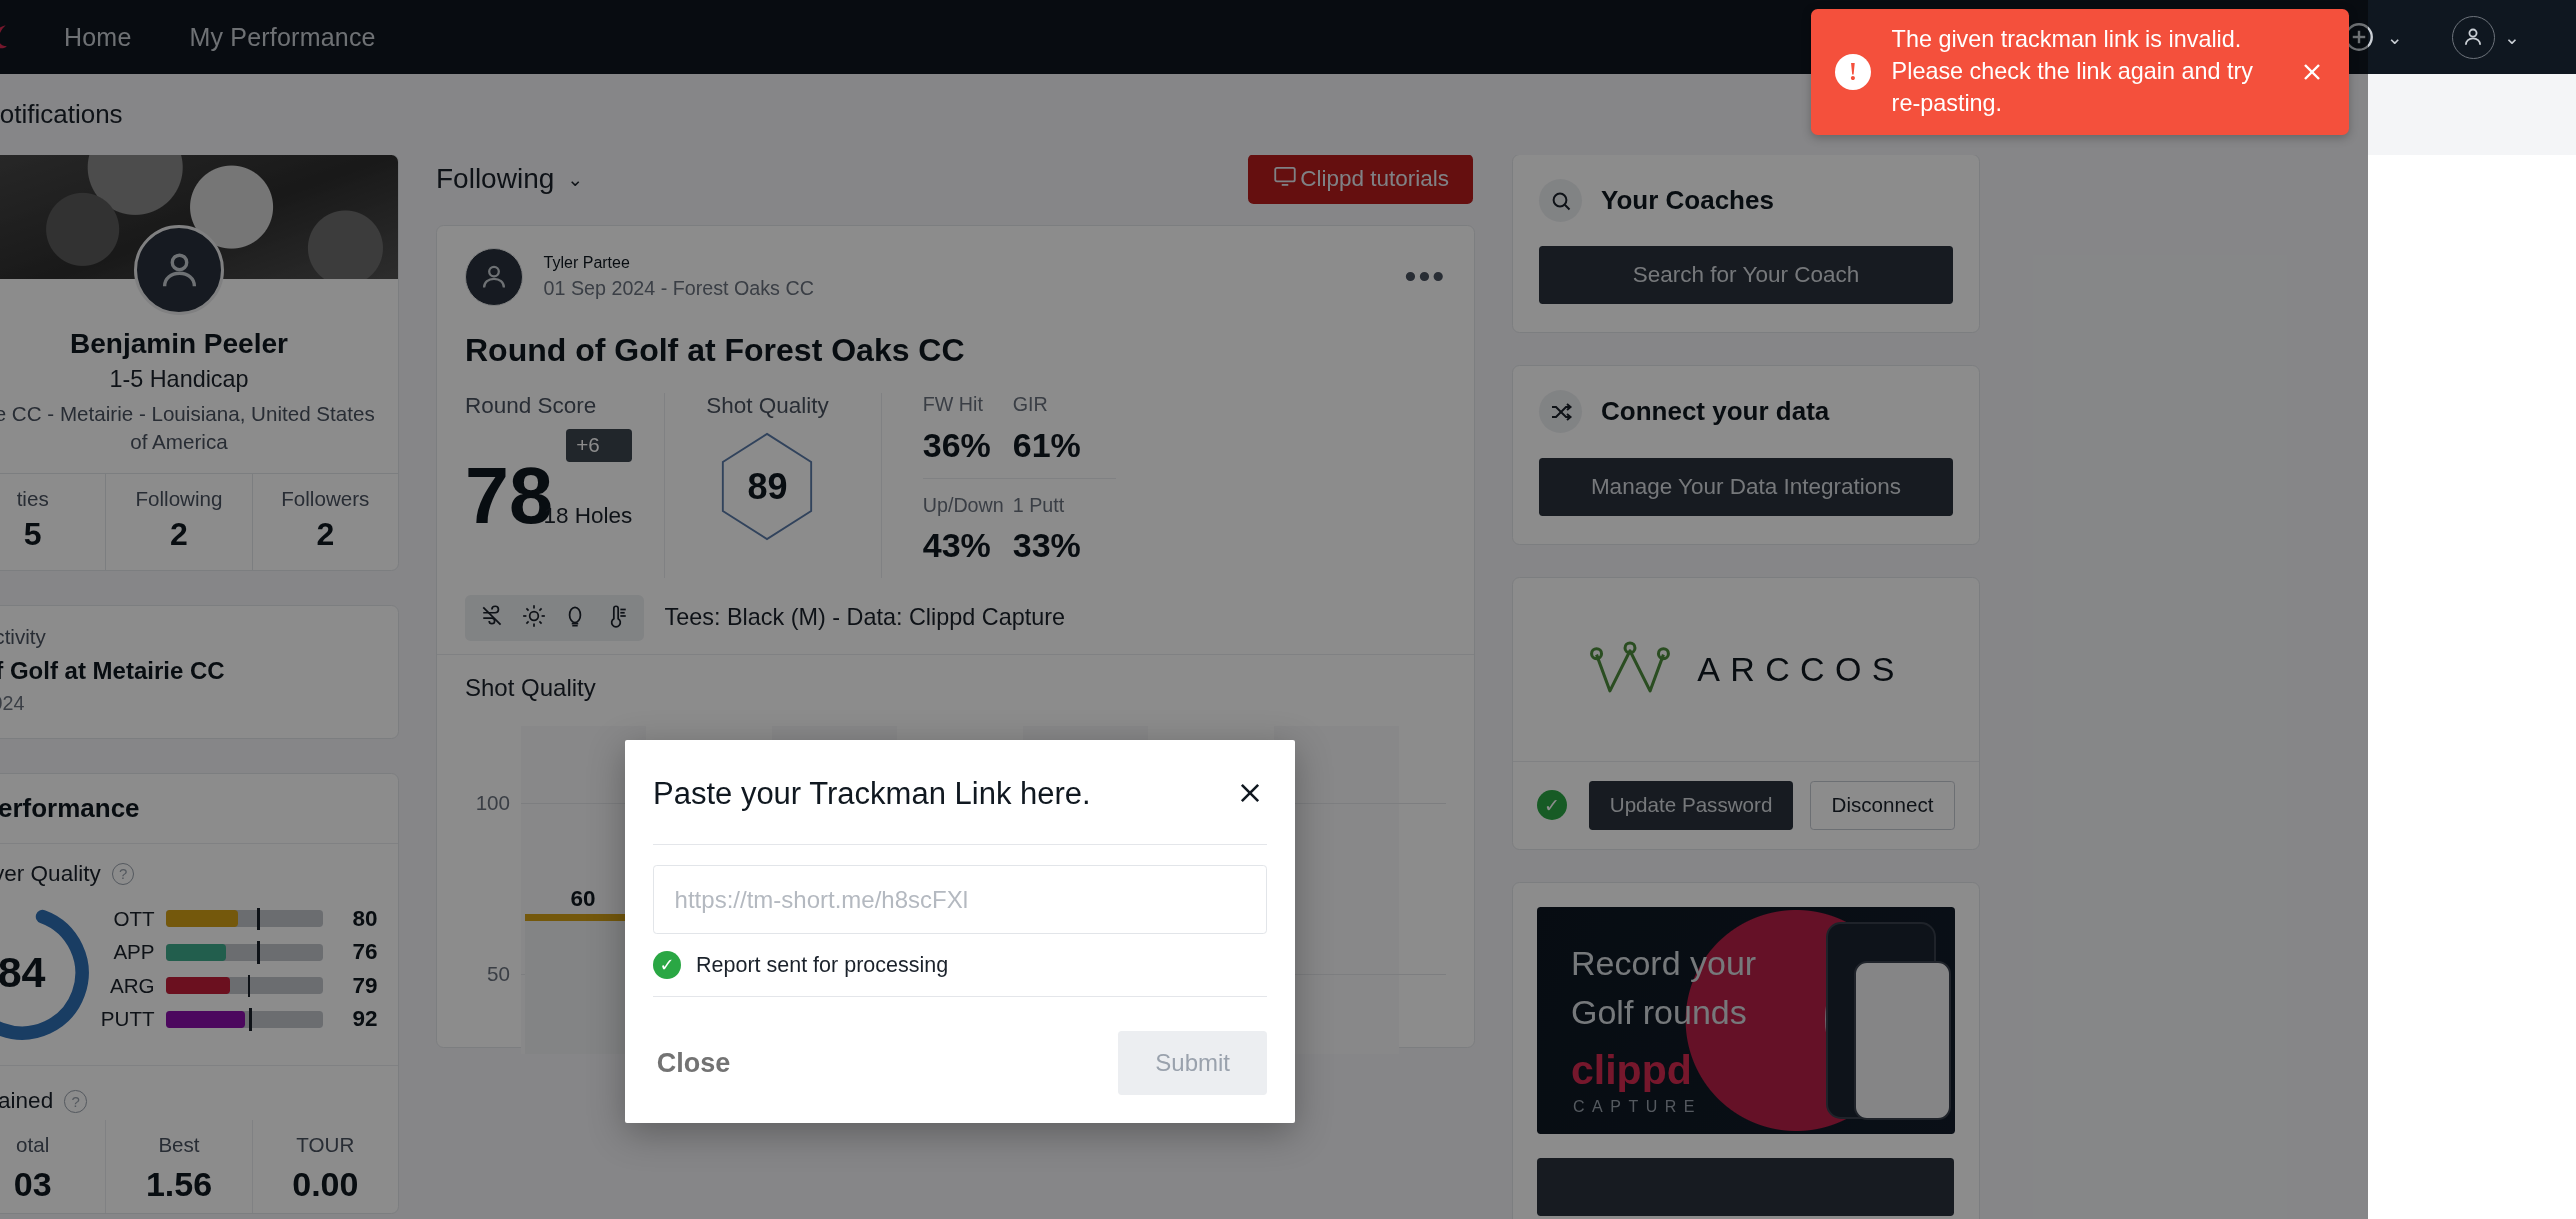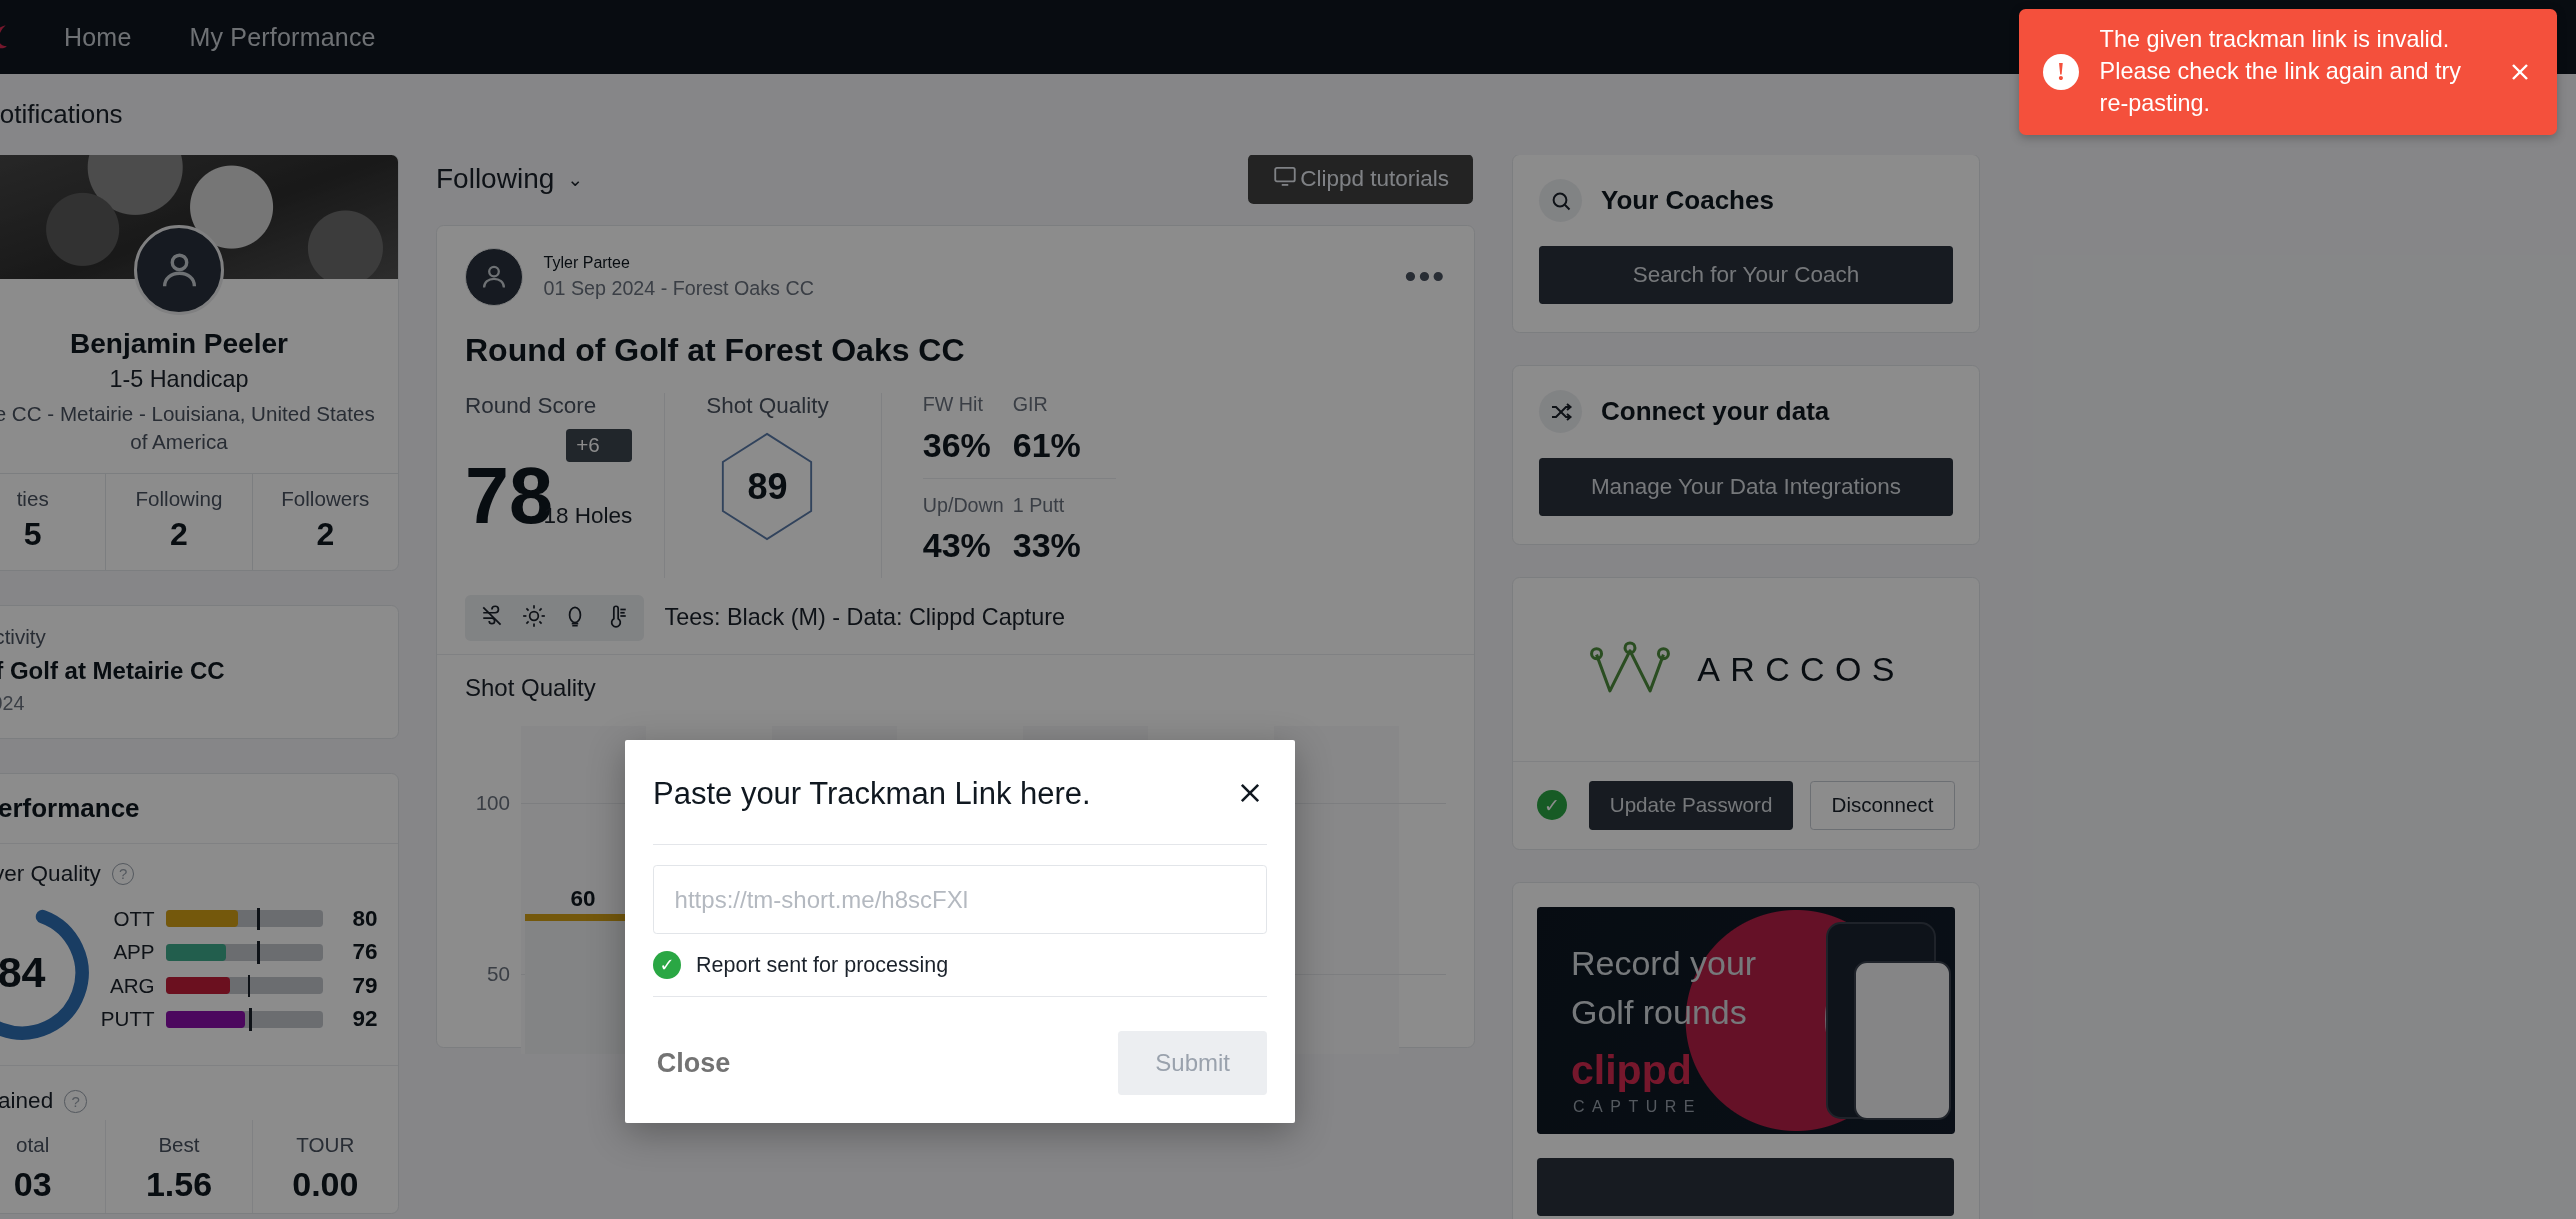--- a/index.html
+++ b/index.html
@@ -4,21 +4,21 @@
 <style>
   * { box-sizing: border-box; margin: 0; padding: 0; }
   html, body {
     width: 2576px; height: 1220px;
     overflow: hidden;
     font-family: "Liberation Sans", sans-serif;
     background: #ffffff;
   }
 
   
-  .page { position: relative; width: 2576px; height: 1220px; background: #f4f5f7; }
+  .page { position: relative; width: 2368px; height: 1220px; background: #f4f5f7; }
 
   
   .dim-overlay {
     position: absolute; inset: 0;
     background: rgba(0,0,0,0.45);
     z-index: 50;
   }
 
   
   .navbar {
@@ -151,21 +151,21 @@
 
   
   .col-center { width: 1039px; flex: 0 0 auto; }
   .center-top {
     display: flex; align-items: center; margin-bottom: 20.6px; padding-right: 1.9px;
   }
   .following-sel { display: flex; align-items: center; gap: 13px; cursor: pointer; }
   .following-label { font-size: 28px; color: #1b222b; }
   .following-chev { font-size: 19px; color: #1b222b; }
   .tutorials-btn {
-    margin-left: auto; background: #404040; color: #e8ecf2;
+    margin-left: auto; background: #b91c1c; color: #e8ecf2;
     border: none; border-radius: 5.6px;
     height: 50px; padding: 0 24px;
     display: flex; align-items: center; gap: 2px;
     font-size: 22.5px; cursor: pointer;
   }
   .tutorials-btn svg { width: 26px; height: 26px; }
 
   .feed-card { background: #fff; border: 0.9px solid #e2e5e9; border-radius: 7.5px; }
   .feed-head { display: flex; align-items: center; padding: 22.5px 28px 5.6px; }
   .feed-av {

